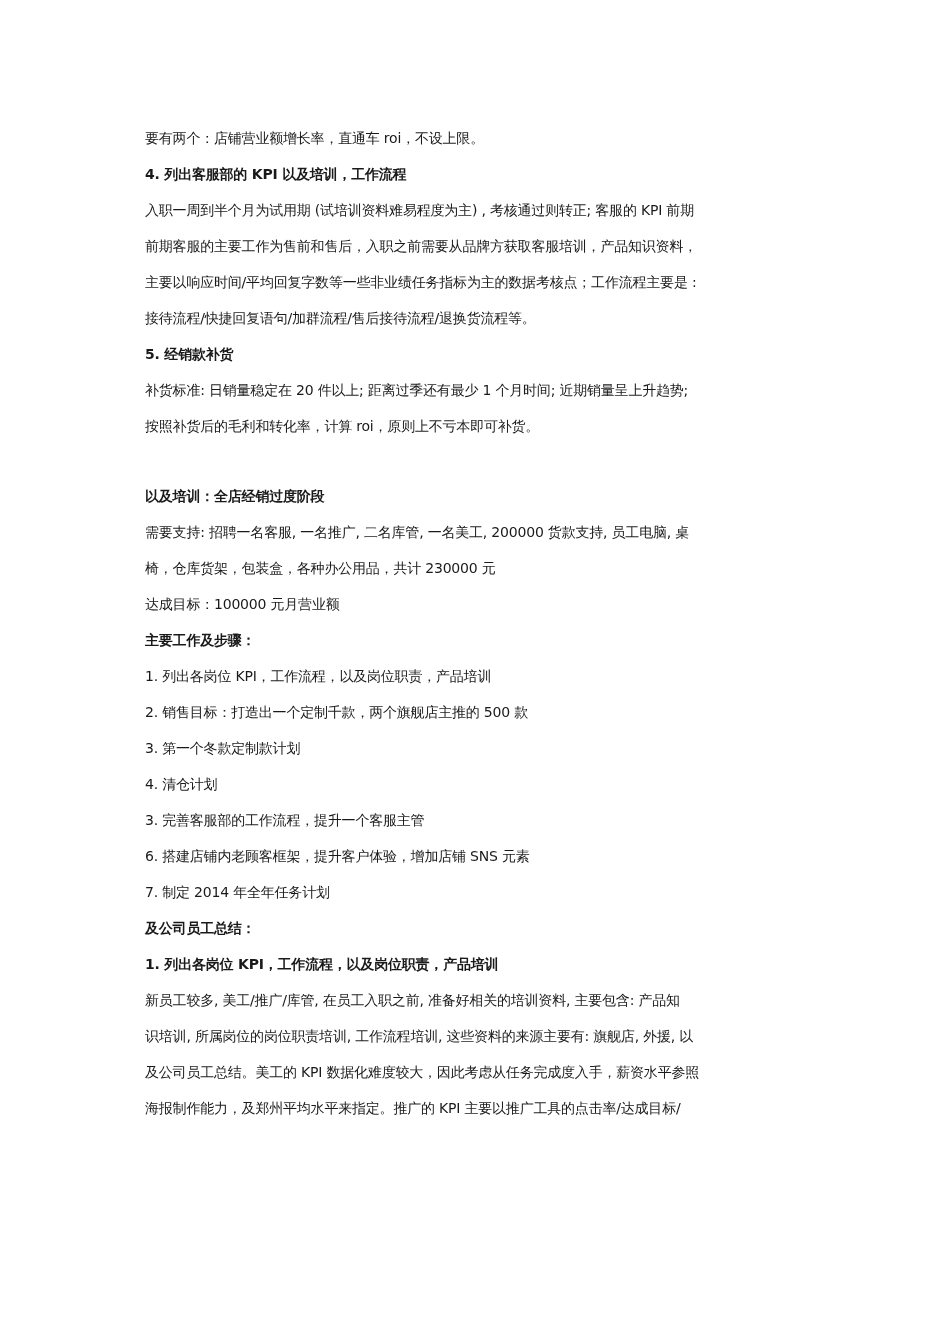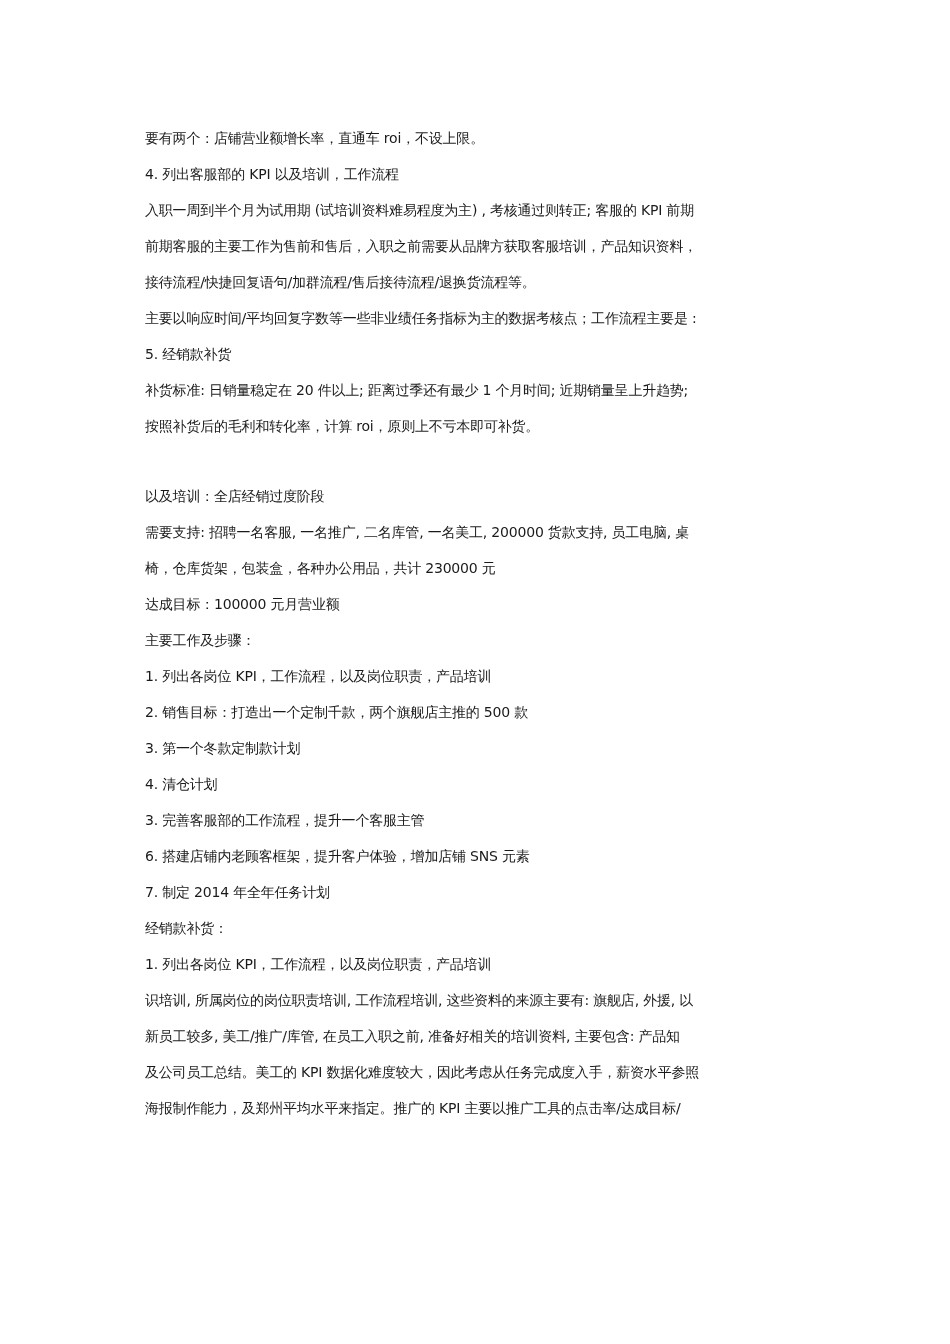--- a/index.html
+++ b/index.html
@@ -1,47 +1,47 @@
 <!DOCTYPE html>
 <html><head>
 <meta charset="utf-8">
 <style>
   html, body { margin: 0; padding: 0; background: #ffffff; }
   body { width: 950px; height: 1344px; position: relative; overflow: hidden;
          font-family: "DejaVu Sans", "Liberation Sans", sans-serif; color: #1a1a1a; }
   .page { position: absolute; left: 145px; top: 120px; width: 680px; }
   .line { height: 36px; line-height: 36px; font-size: 14px; white-space: nowrap; letter-spacing: -0.2px; }
-  .bold { font-weight: normal; }
+  .bold { font-weight: bold; }
   .gap { height: 34px; }
 </style>
 </head>
 <body>
 
 <div class="page">
   <div class="line">要有两个：店铺营业额增长率，直通车 roi，不设上限。</div>
   <div class="line bold">4. 列出客服部的 KPI 以及培训，工作流程</div>
   <div class="line">入职一周到半个月为试用期 (试培训资料难易程度为主) , 考核通过则转正; 客服的 KPI 前期</div>
   <div class="line">前期客服的主要工作为售前和售后，入职之前需要从品牌方获取客服培训，产品知识资料，</div>
+  <div class="line">主要以响应时间/平均回复字数等一些非业绩任务指标为主的数据考核点；工作流程主要是 :</div>
   <div class="line">接待流程/快捷回复语句/加群流程/售后接待流程/退换货流程等。</div>
-  <div class="line">主要以响应时间/平均回复字数等一些非业绩任务指标为主的数据考核点；工作流程主要是 :</div>
   <div class="line bold">5. 经销款补货</div>
   <div class="line">补货标准: 日销量稳定在 20 件以上; 距离过季还有最少 1 个月时间; 近期销量呈上升趋势;</div>
   <div class="line">按照补货后的毛利和转化率，计算 roi，原则上不亏本即可补货。</div>
   <div class="gap"></div>
   <div class="line bold">以及培训：全店经销过度阶段</div>
   <div class="line">需要支持: 招聘一名客服, 一名推广, 二名库管, 一名美工, 200000 货款支持, 员工电脑, 桌</div>
   <div class="line">椅，仓库货架，包装盒，各种办公用品，共计 230000 元</div>
   <div class="line">达成目标：100000 元月营业额</div>
   <div class="line bold">主要工作及步骤：</div>
   <div class="line">1. 列出各岗位 KPI，工作流程，以及岗位职责，产品培训</div>
   <div class="line">2. 销售目标：打造出一个定制千款，两个旗舰店主推的 500 款</div>
   <div class="line">3. 第一个冬款定制款计划</div>
   <div class="line">4. 清仓计划</div>
   <div class="line">3. 完善客服部的工作流程，提升一个客服主管</div>
   <div class="line">6. 搭建店铺内老顾客框架，提升客户体验，增加店铺 SNS 元素</div>
   <div class="line">7. 制定 2014 年全年任务计划</div>
-  <div class="line bold">经销款补货：</div>
+  <div class="line bold">及公司员工总结：</div>
   <div class="line bold">1. 列出各岗位 KPI，工作流程，以及岗位职责，产品培训</div>
+  <div class="line">新员工较多, 美工/推广/库管, 在员工入职之前, 准备好相关的培训资料, 主要包含: 产品知</div>
   <div class="line">识培训, 所属岗位的岗位职责培训, 工作流程培训, 这些资料的来源主要有: 旗舰店, 外援, 以</div>
-  <div class="line">新员工较多, 美工/推广/库管, 在员工入职之前, 准备好相关的培训资料, 主要包含: 产品知</div>
   <div class="line">及公司员工总结。美工的 KPI 数据化难度较大，因此考虑从任务完成度入手，薪资水平参照</div>
   <div class="line">海报制作能力，及郑州平均水平来指定。推广的 KPI 主要以推广工具的点击率/达成目标/</div>
 </div>
 
 </body></html>

